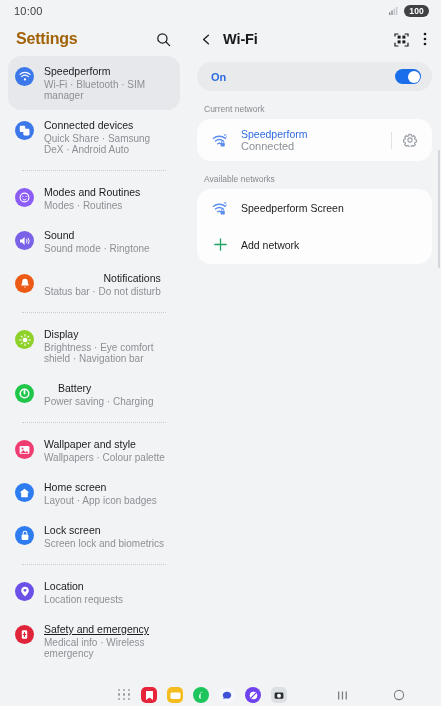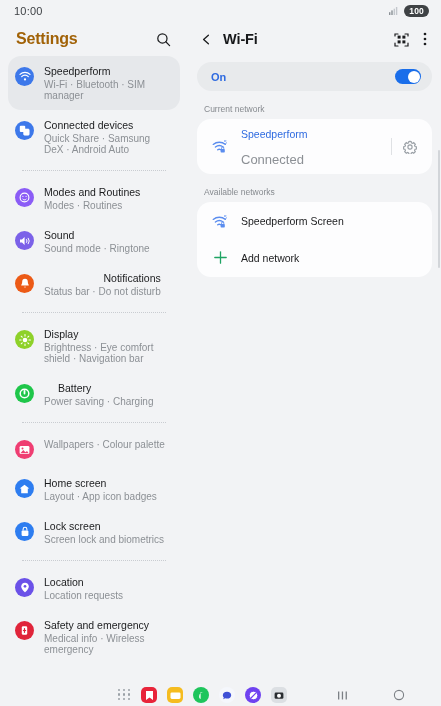--- a/index.html
+++ b/index.html
@@ -72,21 +72,21 @@
 
   .section-label{ font-size:8.5px; color:#868a8f; padding:13px 0 5px 16px; }
 
   .net-card{ margin:0 9px; background:#fdfdfe; border-radius:14px; overflow:hidden; }
   .net-card.avail{ border-radius:14px; }
   .net-row{ display:flex; align-items:center; padding:9px 6px 9px 13px; cursor:pointer; min-height:38px; }
   .net-ico{ width:20px; flex:0 0 20px; display:flex; align-items:center; justify-content:center; }
   .net-txts{ flex:1; padding-left:11px; min-width:0; }
   .net-name{ font-size:10.5px; color:#2f6be0; line-height:13px; }
   .net-name.plain{ color:#1b1c1e; }
-  .net-state{ font-size:13px; color:#8c9095; line-height:11px; margin-top:13px; }
+  .net-state{ font-size:11px; color:#8c9095; line-height:11px; margin-top:0; }
   .net-sep{ width:1px; height:17px; background:#dfe1e4; margin-right:7px; }
   .gear-btn{ width:22px; height:22px; display:flex; align-items:center; justify-content:center; margin-right:5px; cursor:pointer; }
   .add-row{ display:flex; align-items:center; padding:10px 6px 12px 13px; cursor:pointer; }
   .add-ico{ width:20px; flex:0 0 20px; display:flex; align-items:center; justify-content:center; }
   .add-lbl{ font-size:10.5px; color:#1b1c1e; padding-left:11px; }
 
   .scrollbar{
     position:absolute; right:1px; top:128px; width:2.5px; height:118px;
     background:#d2d5d9; border-radius:2px;
   }
@@ -238,20 +238,21 @@
         <div class="dotted-div"></div>
         <div class="set-row">
           <span class="set-ico" style="background: rgb(239, 61, 114);">
             <svg width="11" height="10" viewBox="0 0 11 10">
               <rect x="0.6" y="0.9" width="9.8" height="8.2" rx="1.4" fill="#ffffff"></rect>
               <circle cx="3.5" cy="3.6" r="1" fill="#ef3d72"></circle>
               <path d="M1.4 8.3 L4.3 5.1 L6.4 7.3 L8.0 5.9 L9.6 8.3 z" fill="#ef3d72"></path>
             </svg>
           </span>
           <span class="set-texts">
+            <span class="set-label" style="display: block;">Wallpaper and style</span>
             <span class="set-sub" style="display: block;">Wallpapers  ·  Colour palette</span>
           </span>
         </div>
         <div class="set-row">
           <span class="set-ico" style="background: rgb(46, 125, 240);">
             <svg width="11" height="10" viewBox="0 0 11 10">
               <path d="M5.5 0.7 L10.3 4.6 h-1.5 v4.7 h-6.6 V4.6 H0.7 z" fill="#ffffff"></path>
             </svg>
           </span>
           <span class="set-texts">
@@ -286,21 +287,21 @@
         </div>
         <div class="set-row">
           <span class="set-ico" style="background: rgb(224, 36, 58);">
             <svg width="9" height="11" viewBox="0 0 9 11">
               <rect x="1.8" y="1.2" width="5.4" height="8.6" rx="1.3" fill="#ffffff"></rect>
               <line x1="4.5" y1="3.1" x2="4.5" y2="7.9" stroke="#e0243a" stroke-width="1.15"></line>
               <line x1="2.9" y1="5.5" x2="6.1" y2="5.5" stroke="#e0243a" stroke-width="1.15"></line>
             </svg>
           </span>
           <span class="set-texts">
-            <span class="set-label" style="display: block;">Safety and emergency</span>
+            <span class="set-label" style="display: block; text-decoration: underline;">Safety and emergency</span>
             <span class="set-sub" style="display: block;">Medical info  ·  Wireless emergency</span>
           </span>
         </div>
       </div>
   </div>
 
   <div class="right-pane">
 
     <div class="wifi-header">
       <span class="hdr-back">

